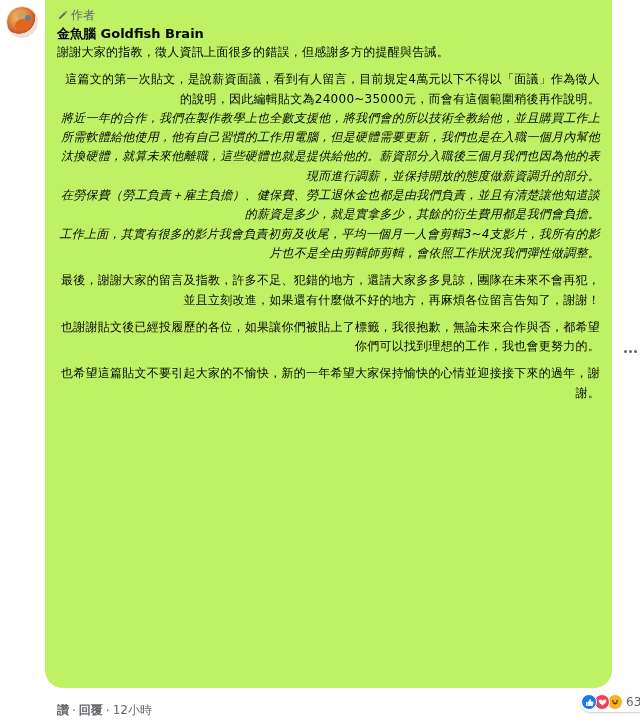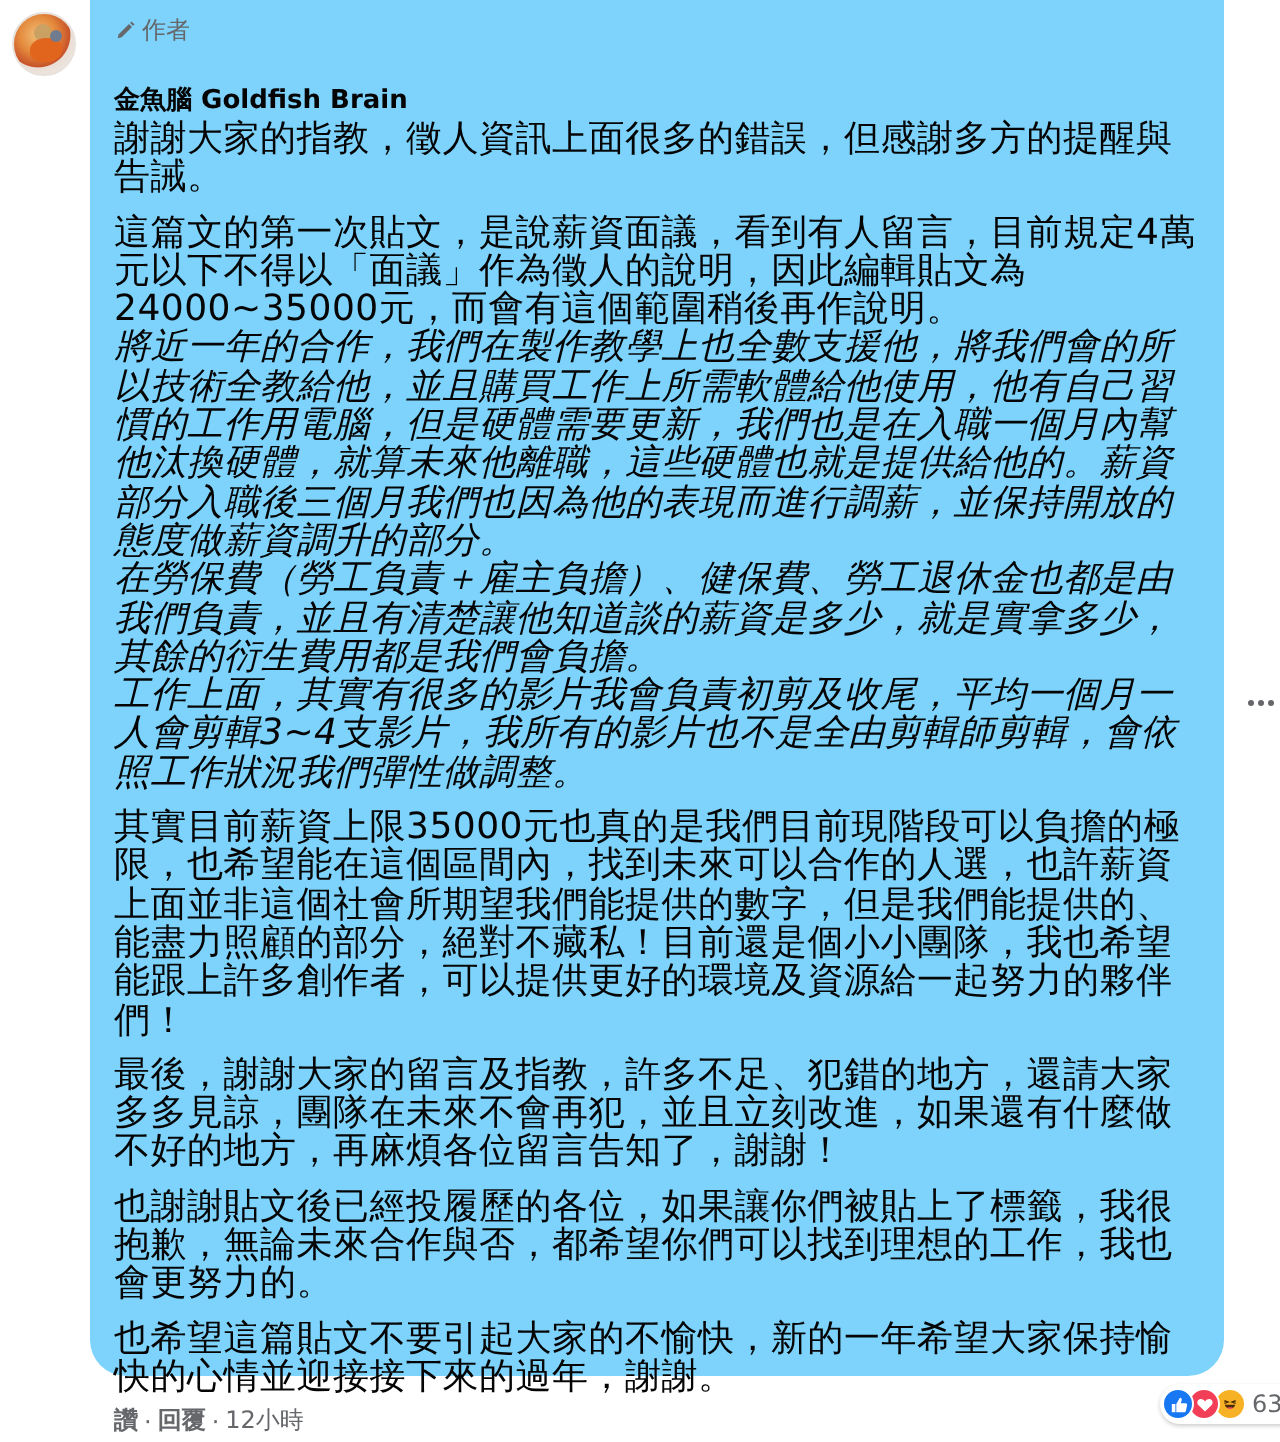--- a/index.html
+++ b/index.html
@@ -10,28 +10,28 @@
       position: absolute; left: 6px; top: 6px; width: 32px; height: 32px; border-radius: 50%;
       background: radial-gradient(circle at 40% 35%, #f2c07a 0%, #e48a3c 35%, #c8532a 60%, #eadfd6 62%, #f1ece8 100%);
       overflow: hidden; border: 1px solid #e8e2dc;
     }
     .avatar .fish1 { position:absolute; left:8px; top:12px; width:16px; height:12px; border-radius:50% 40% 50% 40%; background:#e2651e; }
     .avatar .fish2 { position:absolute; left:10px; top:5px; width:9px; height:9px; border-radius:50%; background:#caa063; }
     .avatar .fish3 { position:absolute; left:18px; top:8px; width:6px; height:6px; border-radius:50%; background:#6f7b8e; }
 
     .bubble {
       position: absolute; left: 45px; top: 0; width: 567px; height: 688px;
-      background: #7dd3fc; border-radius: 0 0 18px 18px;
+      background: #bef264; border-radius: 0 0 18px 18px;
       padding: 4px 12px 8px 12px;
     }
     .author-badge { display: flex; align-items: center; gap: 3px; font-size: 12px; color: #65676b; height: 18px; margin-top: 2px; }
     .author-badge svg { width: 11px; height: 11px; }
-    .author-name { font-size: 13px; font-weight: bold; color: #050505; line-height: 18px; margin-top: 18px; }
-    .para { font-size: 18px; line-height: 19.3px; color: #050505; letter-spacing: 0.25px; }
-    .para + .para { margin-top: 8px; }
+    .author-name { font-size: 13px; font-weight: bold; color: #050505; line-height: 18px; margin-top: 1px; }
+    .para { font-size: 12px; line-height: 19.3px; color: #050505; letter-spacing: 0.25px; }
+    .para + .para { margin-top: 8px; text-align: right; }
     .para.tight { margin-top: 0 !important; font-style: italic; }
 
     .reactions {
       position: absolute; left: 580px; top: 692px; height: 20px; display: flex; align-items: center;
       background: #fff; border-radius: 10px; padding: 1px 2px 1px 1px; box-shadow: 0 1px 2px rgba(0,0,0,0.2);
     }
     .react { width: 16px; height: 16px; border-radius: 50%; border: 1.5px solid #fff; display:flex; align-items:center; justify-content:center; font-size: 9px; color:#fff; margin-left:-3px; }
     .react:first-child { margin-left: 0; }
     .react.like { background: #1877f2; z-index:3; }
     .react.love { background: #f33e58; z-index:2; }
@@ -62,21 +62,20 @@
     </svg>
     <span>作者</span>
   </div>
   <div class="author-name">金魚腦 Goldfish Brain</div>
 
   <div class="para">謝謝大家的指教，徵人資訊上面很多的錯誤，但感謝多方的提醒與告誡。</div>
   <div class="para">這篇文的第一次貼文，是說薪資面議，看到有人留言，目前規定4萬元以下不得以「面議」作為徵人的說明，因此編輯貼文為24000~35000元，而會有這個範圍稍後再作說明。</div>
   <div class="para tight">將近一年的合作，我們在製作教學上也全數支援他，將我們會的所以技術全教給他，並且購買工作上所需軟體給他使用，他有自己習慣的工作用電腦，但是硬體需要更新，我們也是在入職一個月內幫他汰換硬體，就算未來他離職，這些硬體也就是提供給他的。薪資部分入職後三個月我們也因為他的表現而進行調薪，並保持開放的態度做薪資調升的部分。</div>
   <div class="para tight">在勞保費（勞工負責＋雇主負擔）、健保費、勞工退休金也都是由我們負責，並且有清楚讓他知道談的薪資是多少，就是實拿多少，其餘的衍生費用都是我們會負擔。</div>
   <div class="para tight">工作上面，其實有很多的影片我會負責初剪及收尾，平均一個月一人會剪輯3~4支影片，我所有的影片也不是全由剪輯師剪輯，會依照工作狀況我們彈性做調整。</div>
-  <div class="para">其實目前薪資上限35000元也真的是我們目前現階段可以負擔的極限，也希望能在這個區間內，找到未來可以合作的人選，也許薪資上面並非這個社會所期望我們能提供的數字，但是我們能提供的、能盡力照顧的部分，絕對不藏私！目前還是個小小團隊，我也希望能跟上許多創作者，可以提供更好的環境及資源給一起努力的夥伴們！</div>
   <div class="para">最後，謝謝大家的留言及指教，許多不足、犯錯的地方，還請大家多多見諒，團隊在未來不會再犯，並且立刻改進，如果還有什麼做不好的地方，再麻煩各位留言告知了，謝謝！</div>
   <div class="para">也謝謝貼文後已經投履歷的各位，如果讓你們被貼上了標籤，我很抱歉，無論未來合作與否，都希望你們可以找到理想的工作，我也會更努力的。</div>
   <div class="para">也希望這篇貼文不要引起大家的不愉快，新的一年希望大家保持愉快的心情並迎接接下來的過年，謝謝。</div>
 </div>
 
 <div class="more-btn">
   <span></span>
   <span></span>
   <span></span>
 </div>

